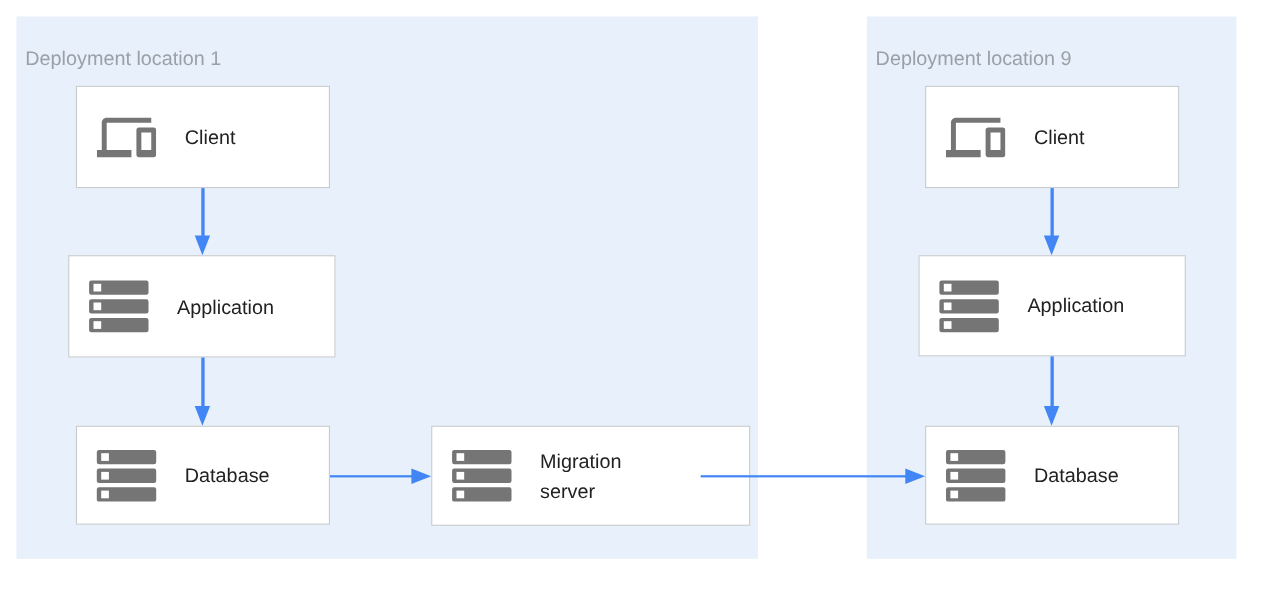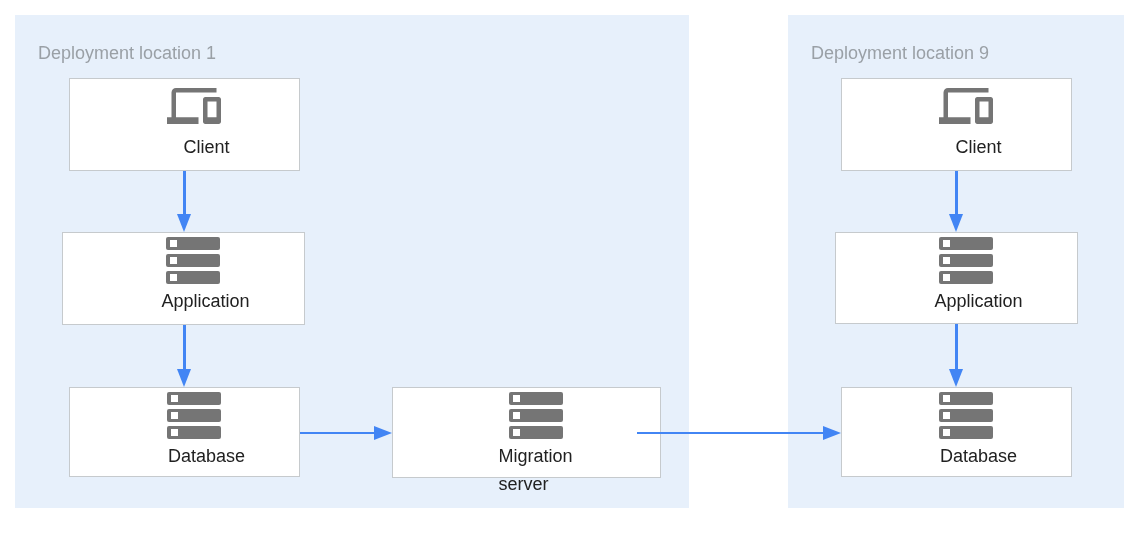--- a/index.html
+++ b/index.html
@@ -17,32 +17,32 @@
     width: 1148px;
     height: 536px;
     background: var(--canvas-bg);
     font-family: "Liberation Sans", sans-serif;
     overflow: hidden;
   }
   .panel { position: absolute; background: var(--panel-bg); }
   .panel-1 { left: 15px; top: 15px; width: 674px; height: 493px; }
   .panel-2 { left: 788px; top: 15px; width: 336px; height: 493px; }
   .panel-label {
-    position: absolute; left: 23px; top: 28px;
+    position: absolute; left: 8px; top: 28px;
     font-size: 18px; color: var(--panel-label); white-space: nowrap;
   }
   .node {
     position: absolute; box-sizing: border-box;
     background: #fff; border: 1px solid var(--node-border);
-    display: flex; align-items: center; padding-left: 18px; flex-direction: column;
+    display: flex; align-items: center; padding-left: 18px;
   }
   .node-client-1      { left: 69px;  top: 78px;  width: 231px; height: 93px; }
   .node-application-1 { left: 62px;  top: 232px; width: 243px; height: 93px; }
   .node-database-1    { left: 69px;  top: 387px; width: 231px; height: 90px; }
-  .node-migration     { left: 392px; top: 387px; width: 269px; height: 91px; }
+  .node-migration     { left: 392px; top: 387px; width: 290px; height: 91px; }
   .node-client-2      { left: 841px; top: 78px;  width: 231px; height: 93px; }
   .node-application-2 { left: 835px; top: 232px; width: 243px; height: 92px; }
   .node-database-2    { left: 841px; top: 387px; width: 231px; height: 90px; }
   .icon-wrap { width: 54px; display: flex; align-items: center; justify-content: center; flex: 0 0 54px; }
   .devices-svg { width: 54px; height: 54px; color: var(--icon); display: block; }
   .server-icon { display: flex; flex-direction: column; gap: 4px; width: 54px; }
   .server-icon .bar { position: relative; height: 13px; background: var(--icon); border-radius: 2px; }
   .server-icon .bar::before {
     content: ""; position: absolute; left: 4px; top: 3px;
     width: 7px; height: 7px; background: #fff;

